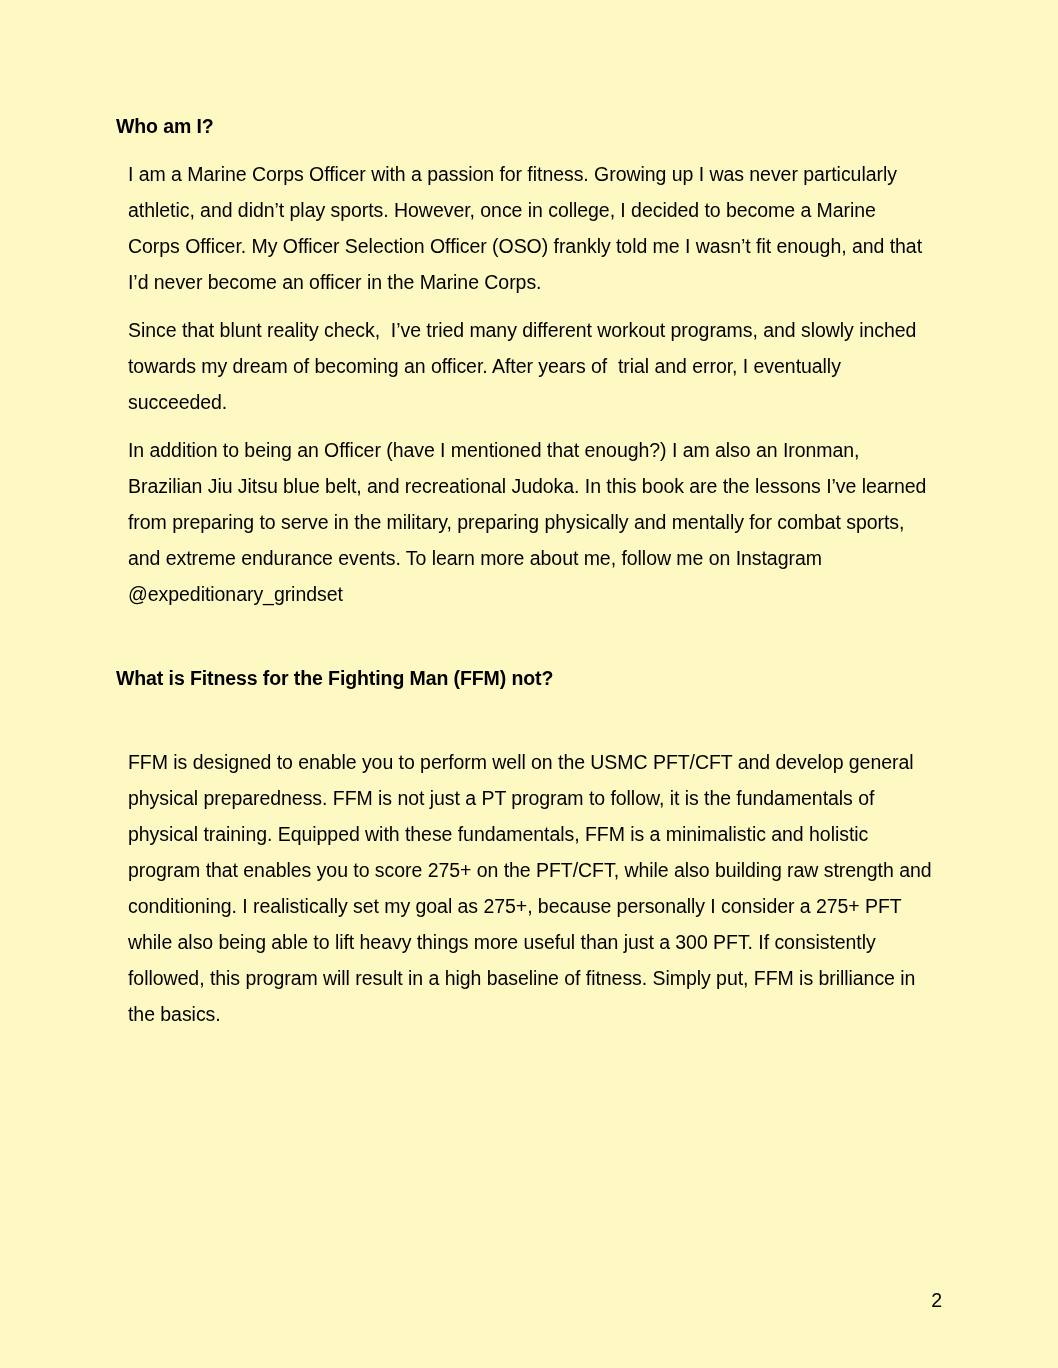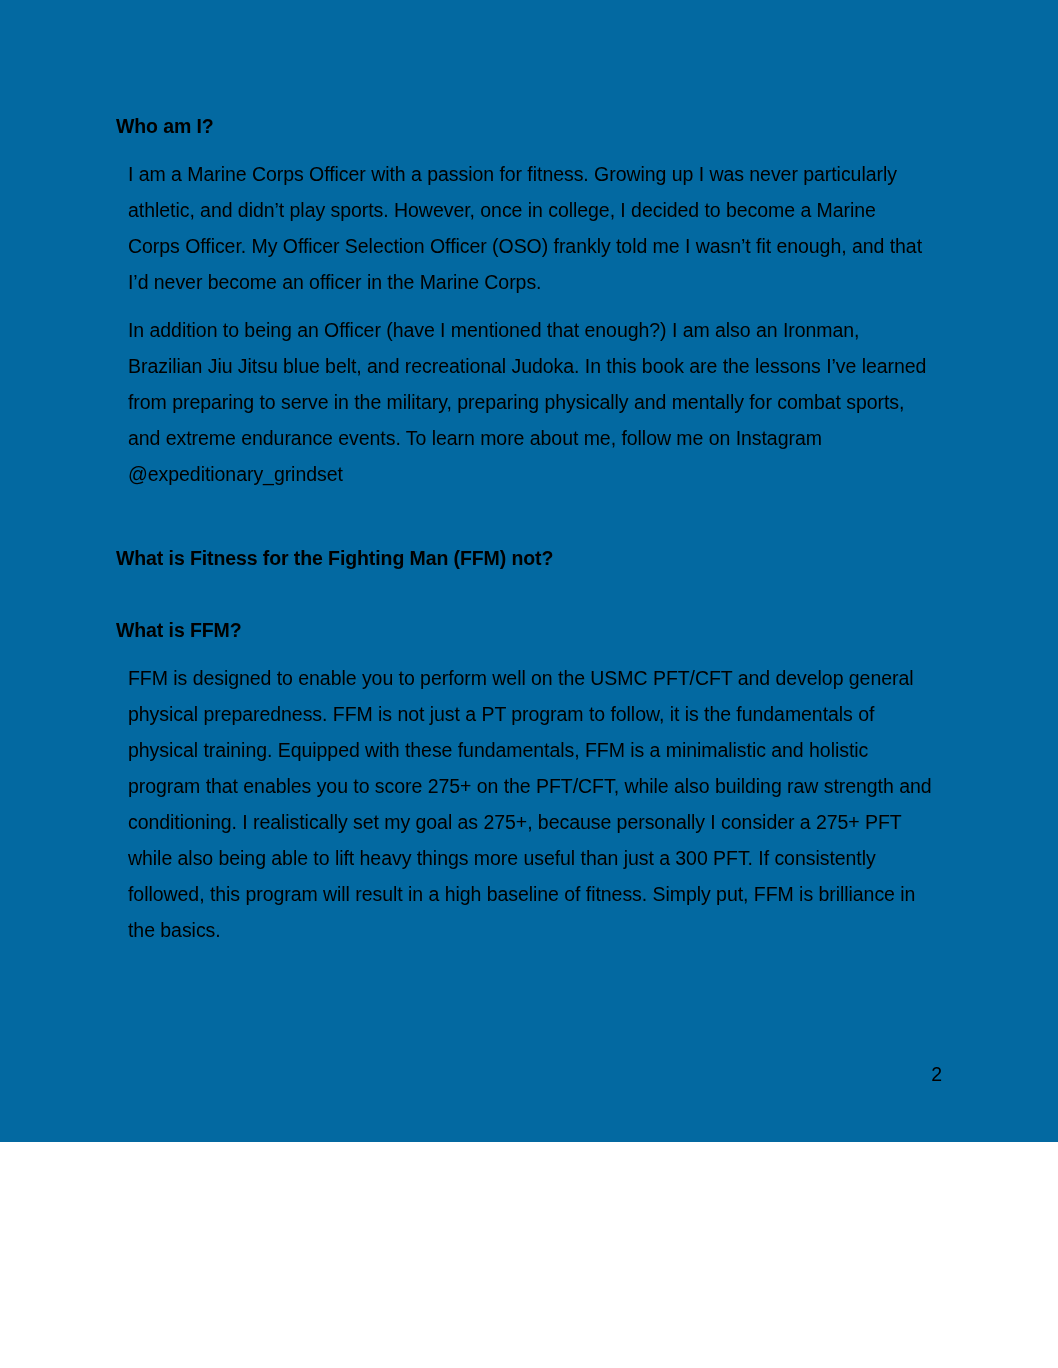--- a/index.html
+++ b/index.html
@@ -8,22 +8,22 @@
     padding: 0;
     background: #ffffff;
   }
   body {
     font-family: "Liberation Sans", sans-serif;
     color: #000000;
   }
   .page {
     position: relative;
     width: 1058px;
-    height: 1142px;
-    background: #0369a1;
+    height: 1368px;
+    background: #fef9c3;
     box-sizing: border-box;
     overflow: hidden;
   }
   .content {
     position: absolute;
     left: 116px;
     top: 108px;
     width: 828px;
   }
   .doc-heading {
@@ -58,28 +58,28 @@
 </style>
 </head>
 <body>
 
 <div class="page">
 
   <div class="content">
 
     <h2 class="doc-heading">Who am I?</h2>
     <p class="doc-para">I am a Marine Corps Officer with a passion for fitness. Growing up I was never particularly athletic, and didn’t play sports. However, once in college, I decided to become a Marine Corps Officer. My Officer Selection Officer (OSO) frankly told me I wasn’t fit enough, and that I’d never become an officer in the Marine Corps.</p>
+    <p class="doc-para">Since that blunt reality check,  I’ve tried many different workout programs, and slowly inched towards my dream of becoming an officer. After years of  trial and error, I eventually succeeded.</p>
     <p class="doc-para">In addition to being an Officer (have I mentioned that enough?) I am also an Ironman, Brazilian Jiu Jitsu blue belt, and recreational Judoka. In this book are the lessons I’ve learned from preparing to serve in the military, preparing physically and mentally for combat sports, and extreme endurance events. To learn more about me, follow me on Instagram @expeditionary_grindset</p>
 
     <div class="section-gap"></div>
 
     <h2 class="doc-heading">What is Fitness for the Fighting Man (FFM) not?</h2>
 
     <div class="section-gap"></div>
 
-    <h2 class="doc-heading">What is FFM?</h2>
     <p class="doc-para">FFM is designed to enable you to perform well on the USMC PFT/CFT and develop general physical preparedness. FFM is not just a PT program to follow, it is the fundamentals of physical training. Equipped with these fundamentals, FFM is a minimalistic and holistic program that enables you to score 275+ on the PFT/CFT, while also building raw strength and conditioning. I realistically set my goal as 275+, because personally I consider a 275+ PFT while also being able to lift heavy things more useful than just a 300 PFT. If consistently followed, this program will result in a high baseline of fitness. Simply put, FFM is brilliance in the basics.</p>
 
   </div>
 
   <div class="page-number">2</div>
 
 </div>
 
 </body></html>

